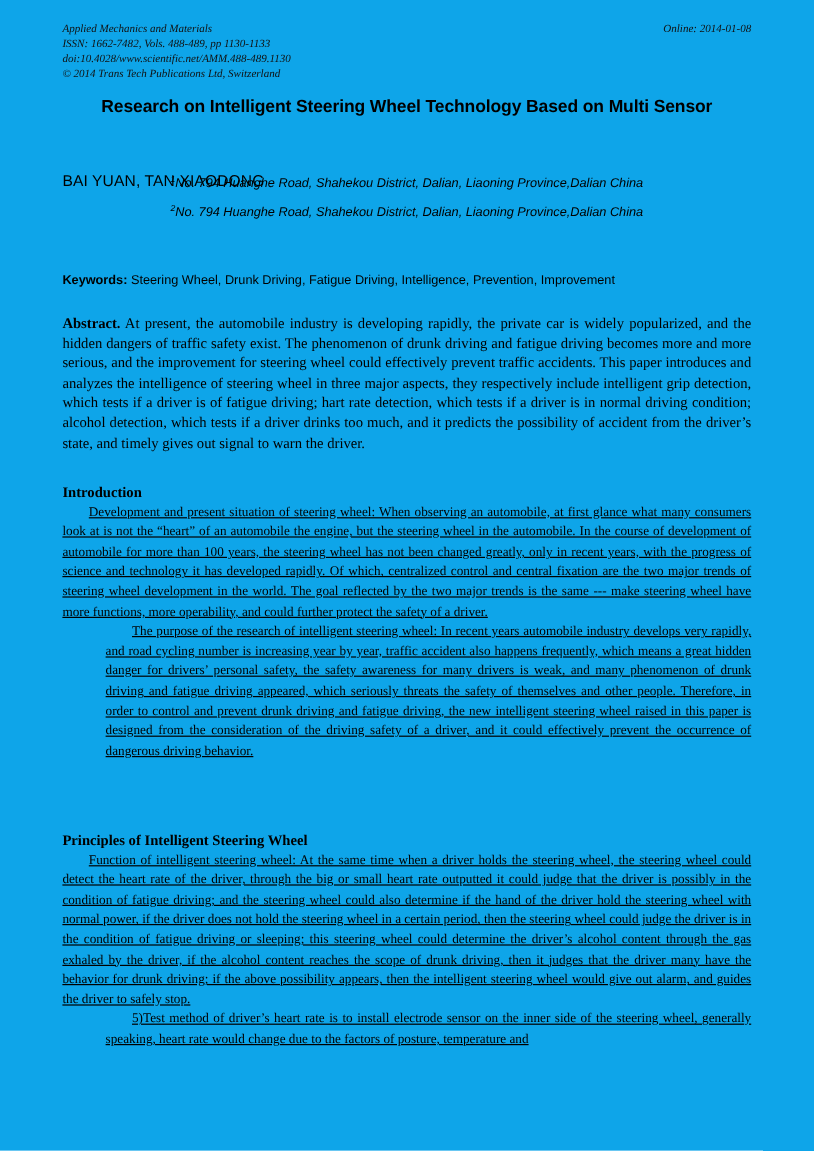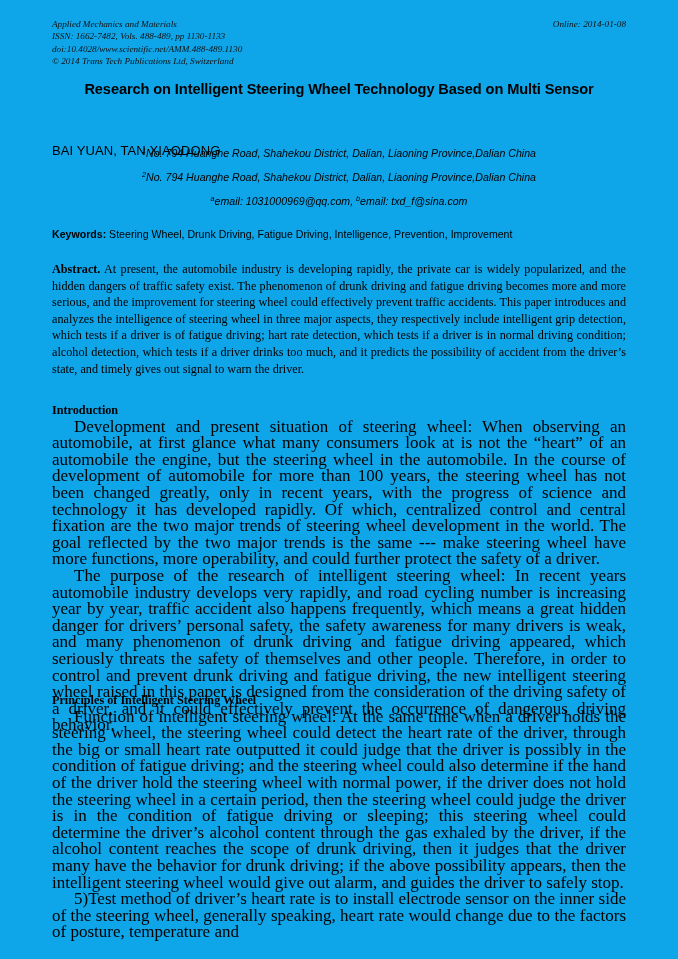--- a/index.html
+++ b/index.html
@@ -112,28 +112,29 @@
     right: 52px;
     font-family: "Liberation Serif", serif;
   }
   .section-heading {
     font-weight: bold;
     font-size: 12.2px;
     line-height: 16.6px;
     margin: 0 0 0px 0;
   }
   .para {
-    font-size: 17px;
+    font-size: 11px;
     line-height: 16.6px;
     text-align: justify;
     text-justify: inter-word;
     text-indent: 22px;
     margin: 0;
+    text-decoration: underline;
   }
-  .para + .para { margin-top: 0px; }
+  .para + .para { margin-top: 0px; margin-left: 36px; }
 
   .section-intro { top: 402px; }
   .section-principles { top: 692px; }
 </style>
 </head>
 <body>
 
 <div class="page">
 
   <div class="journal-header">
@@ -147,21 +148,20 @@
   </div>
 
   <div class="title">Research on Intelligent Steering Wheel Technology Based on Multi Sensor</div>
 
   <div class="authors">BAI YUAN, TAN XIAODONG</div>
 
   <div class="affil affil-1"><sup>1</sup><span>No. 794 Huanghe Road, Shahekou District, Dalian, Liaoning Province,Dalian China</span></div>
 
   <div class="affil affil-2"><sup>2</sup><span>No. 794 Huanghe Road, Shahekou District, Dalian, Liaoning Province,Dalian China</span></div>
 
-  <div class="affil affil-3"><sup>a</sup><span>email: 1031000969@qq.com, </span><sup>b</sup><span>email: txd_f@sina.com</span></div>
 
   <div class="keywords"><span class="kw-label">Keywords:</span><span> Steering Wheel, Drunk Driving, Fatigue Driving, Intelligence, Prevention, Improvement</span></div>
 
   <div class="abstract"><span class="ab-label">Abstract.</span><span> At present, the automobile industry is developing rapidly, the private car is widely popularized, and the hidden dangers of traffic safety exist. The phenomenon of drunk driving and fatigue driving becomes more and more serious, and the improvement for steering wheel could effectively prevent traffic accidents. This paper introduces and analyzes the intelligence of steering wheel in three major aspects, they respectively include intelligent grip detection, which tests if a driver is of fatigue driving; hart rate detection, which tests if a driver is in normal driving condition; alcohol detection, which tests if a driver drinks too much, and it predicts the possibility of accident from the driver’s state, and timely gives out signal to warn the driver.</span></div>
 
   <div class="section section-intro">
     <div class="section-heading">Introduction</div>
     <p class="para">Development and present situation of steering wheel: When observing an automobile, at first glance what many consumers look at is not the “heart” of an automobile the engine, but the steering wheel in the automobile. In the course of development of automobile for more than 100 years, the steering wheel has not been changed greatly, only in recent years, with the progress of science and technology it has developed rapidly. Of which, centralized control and central fixation are the two major trends of steering wheel development in the world. The goal reflected by the two major trends is the same --- make steering wheel have more functions, more operability, and could further protect the safety of a driver.</p>
     <p class="para">The purpose of the research of intelligent steering wheel: In recent years automobile industry develops very rapidly, and road cycling number is increasing year by year, traffic accident also happens frequently, which means a great hidden danger for drivers’ personal safety, the safety awareness for many drivers is weak, and many phenomenon of drunk driving and fatigue driving appeared, which seriously threats the safety of themselves and other people. Therefore, in order to control and prevent drunk driving and fatigue driving, the new intelligent steering wheel raised in this paper is designed from the consideration of the driving safety of a driver, and it could effectively prevent the occurrence of dangerous driving behavior.</p>
   </div>

